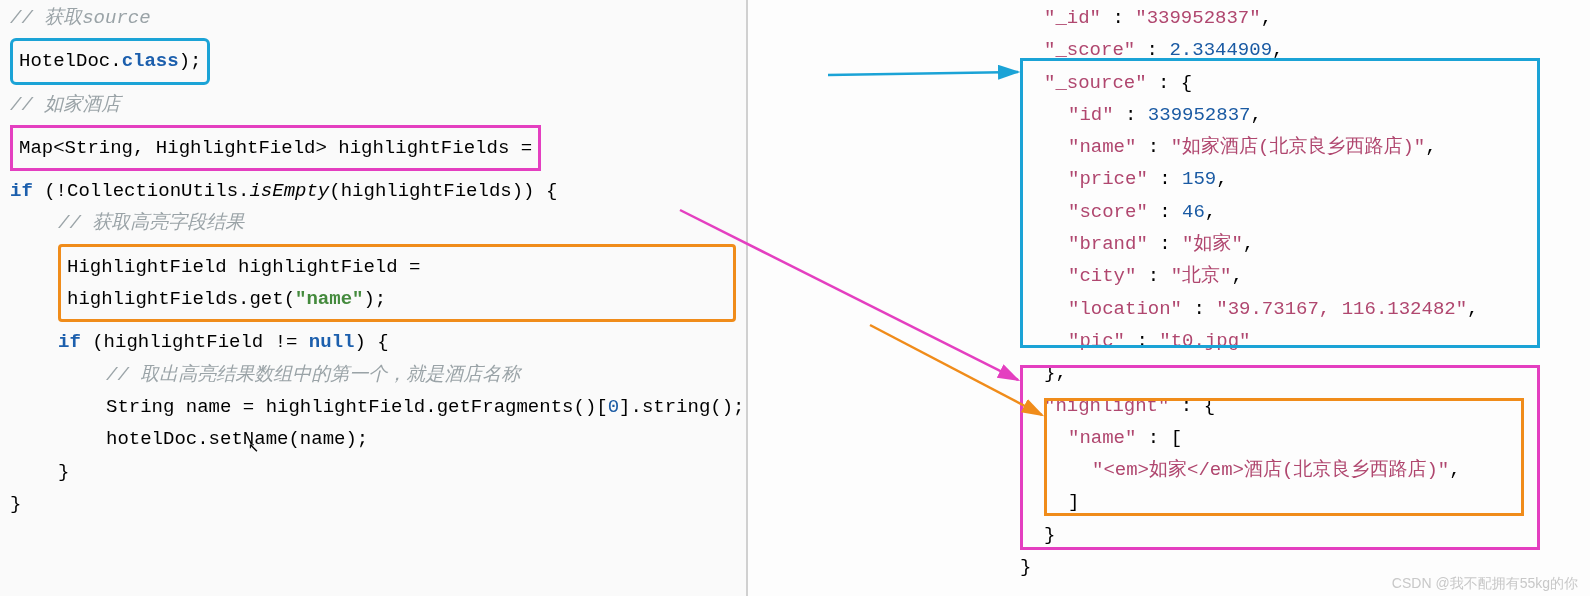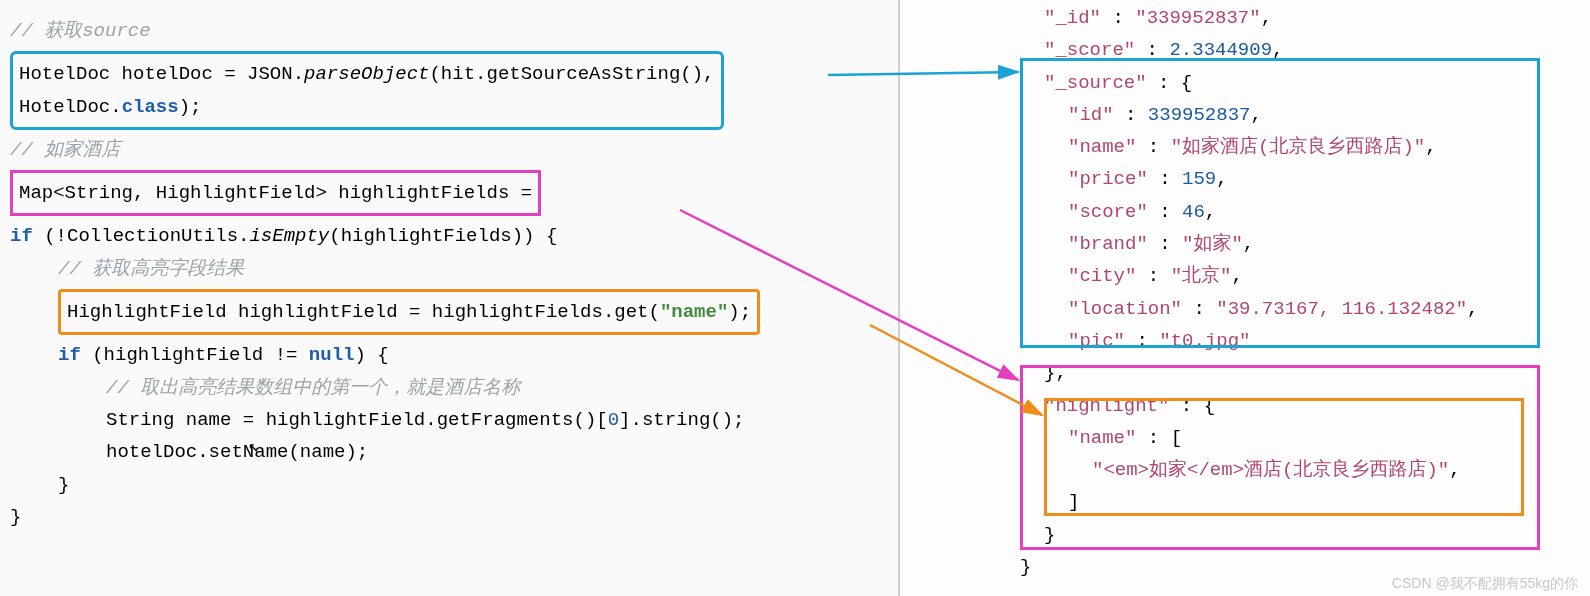--- a/index.html
+++ b/index.html
@@ -12,23 +12,23 @@
     line-height: 1.7;
     position: relative;
     width: 1590px;
     height: 596px;
     overflow: hidden;
   }
   .left-panel {
     position: absolute;
     left: 0;
     top: 0;
-    width: 900px;
+    width: 748px;
     background: #fafafa;
-    padding: 15px 10px;
+    padding: 2px 10px;
     border-right: 2px solid #d0d0d0;
     height: 596px;
   }
   .right-panel {
     position: absolute;
     left: 1010px;
     top: 0;
     width: 580px;
     padding: 2px 10px;
   }
@@ -86,21 +86,20 @@
     font-family: Arial, sans-serif;
   }
 </style>
 </head>
 <body>
 
 <div class="left-panel">
   <div class="line"><span class="comment">// 获取source</span></div>
 
   <div class="box blue-box">
-    <div class="line"><span>HotelDoc hotelDoc = JSON.</span><span class="ital">parseObject</span><span>(hit.getSourceAsString(),</span></div>
     <div class="line"><span>HotelDoc.</span><span class="kw">class</span><span>);</span></div>
   </div>
 
   <div class="line"><span class="comment">// 如家酒店</span></div>
 
   <div class="box pink-box">
     <div class="line">Map&lt;String, HighlightField&gt; highlightFields =</div>
   </div>
 
   <div class="line"><span class="kw">if</span><span> (!CollectionUtils.</span><span class="ital">isEmpty</span><span>(highlightFields)) {</span></div>

